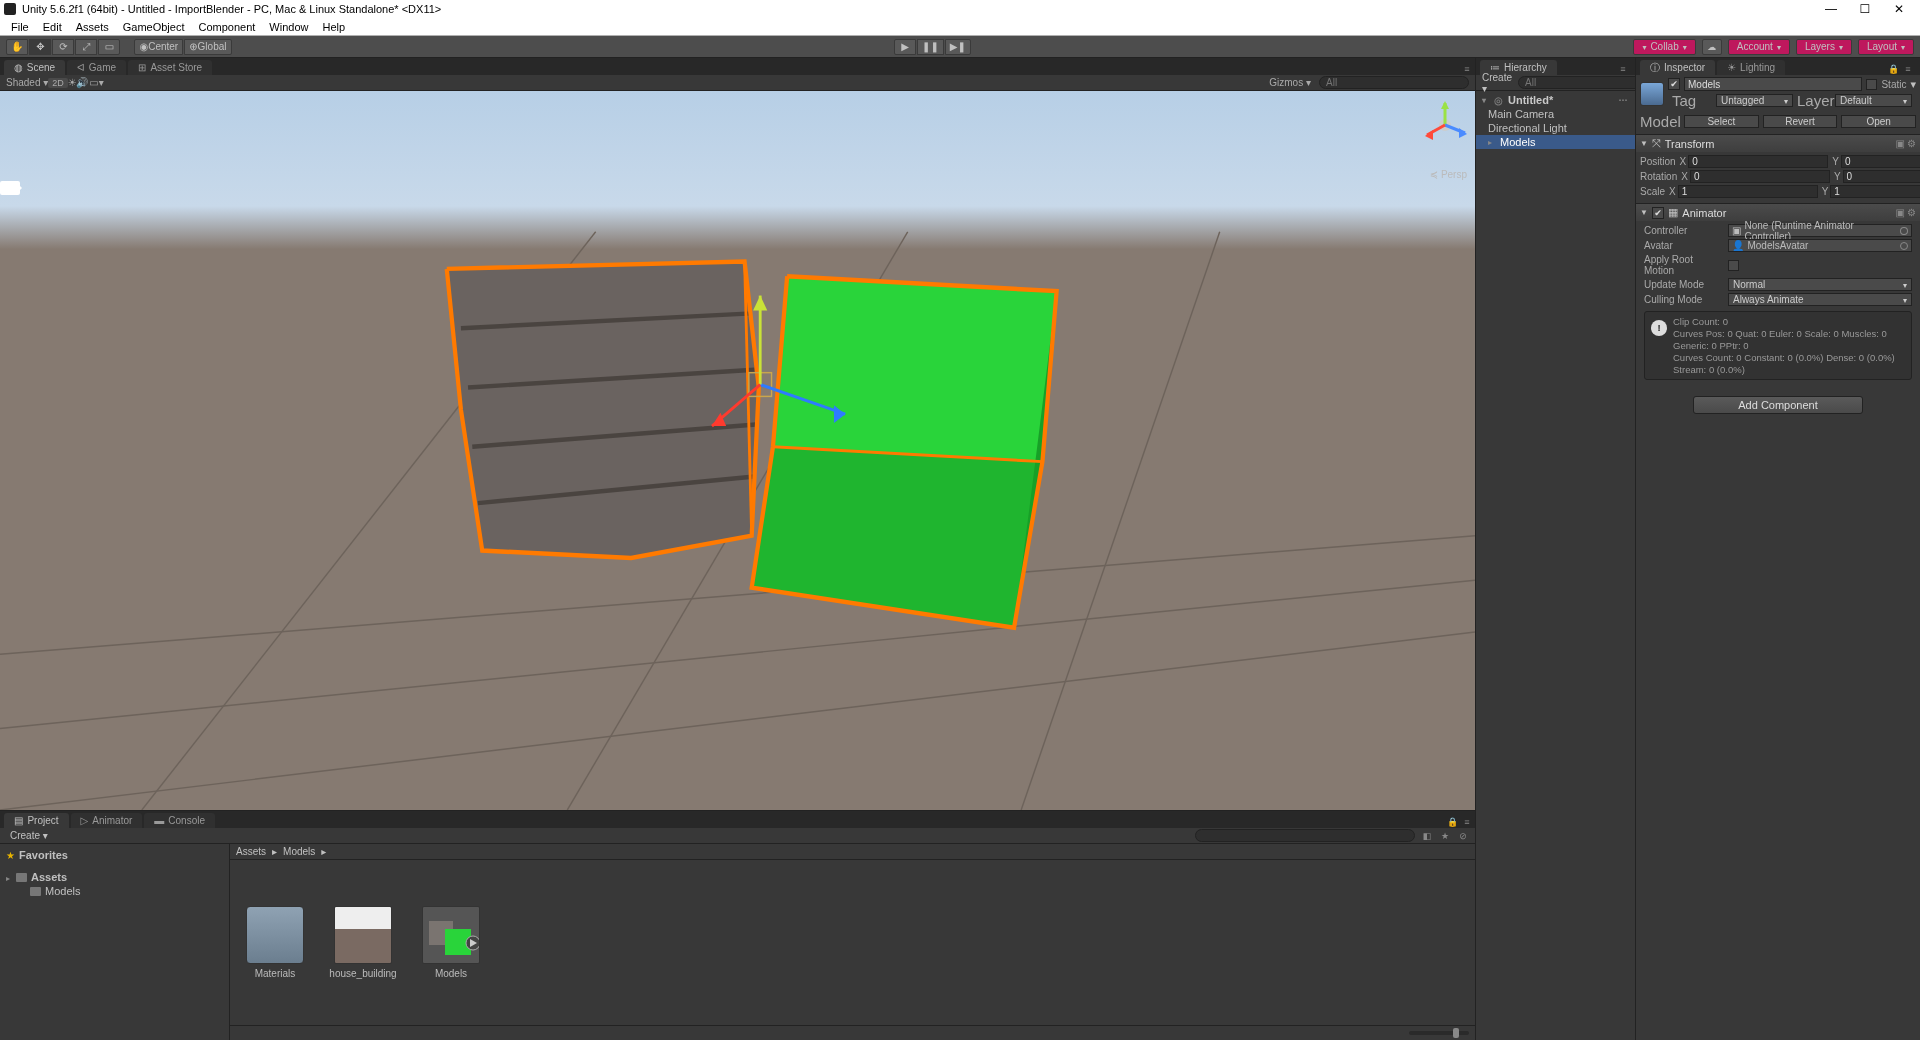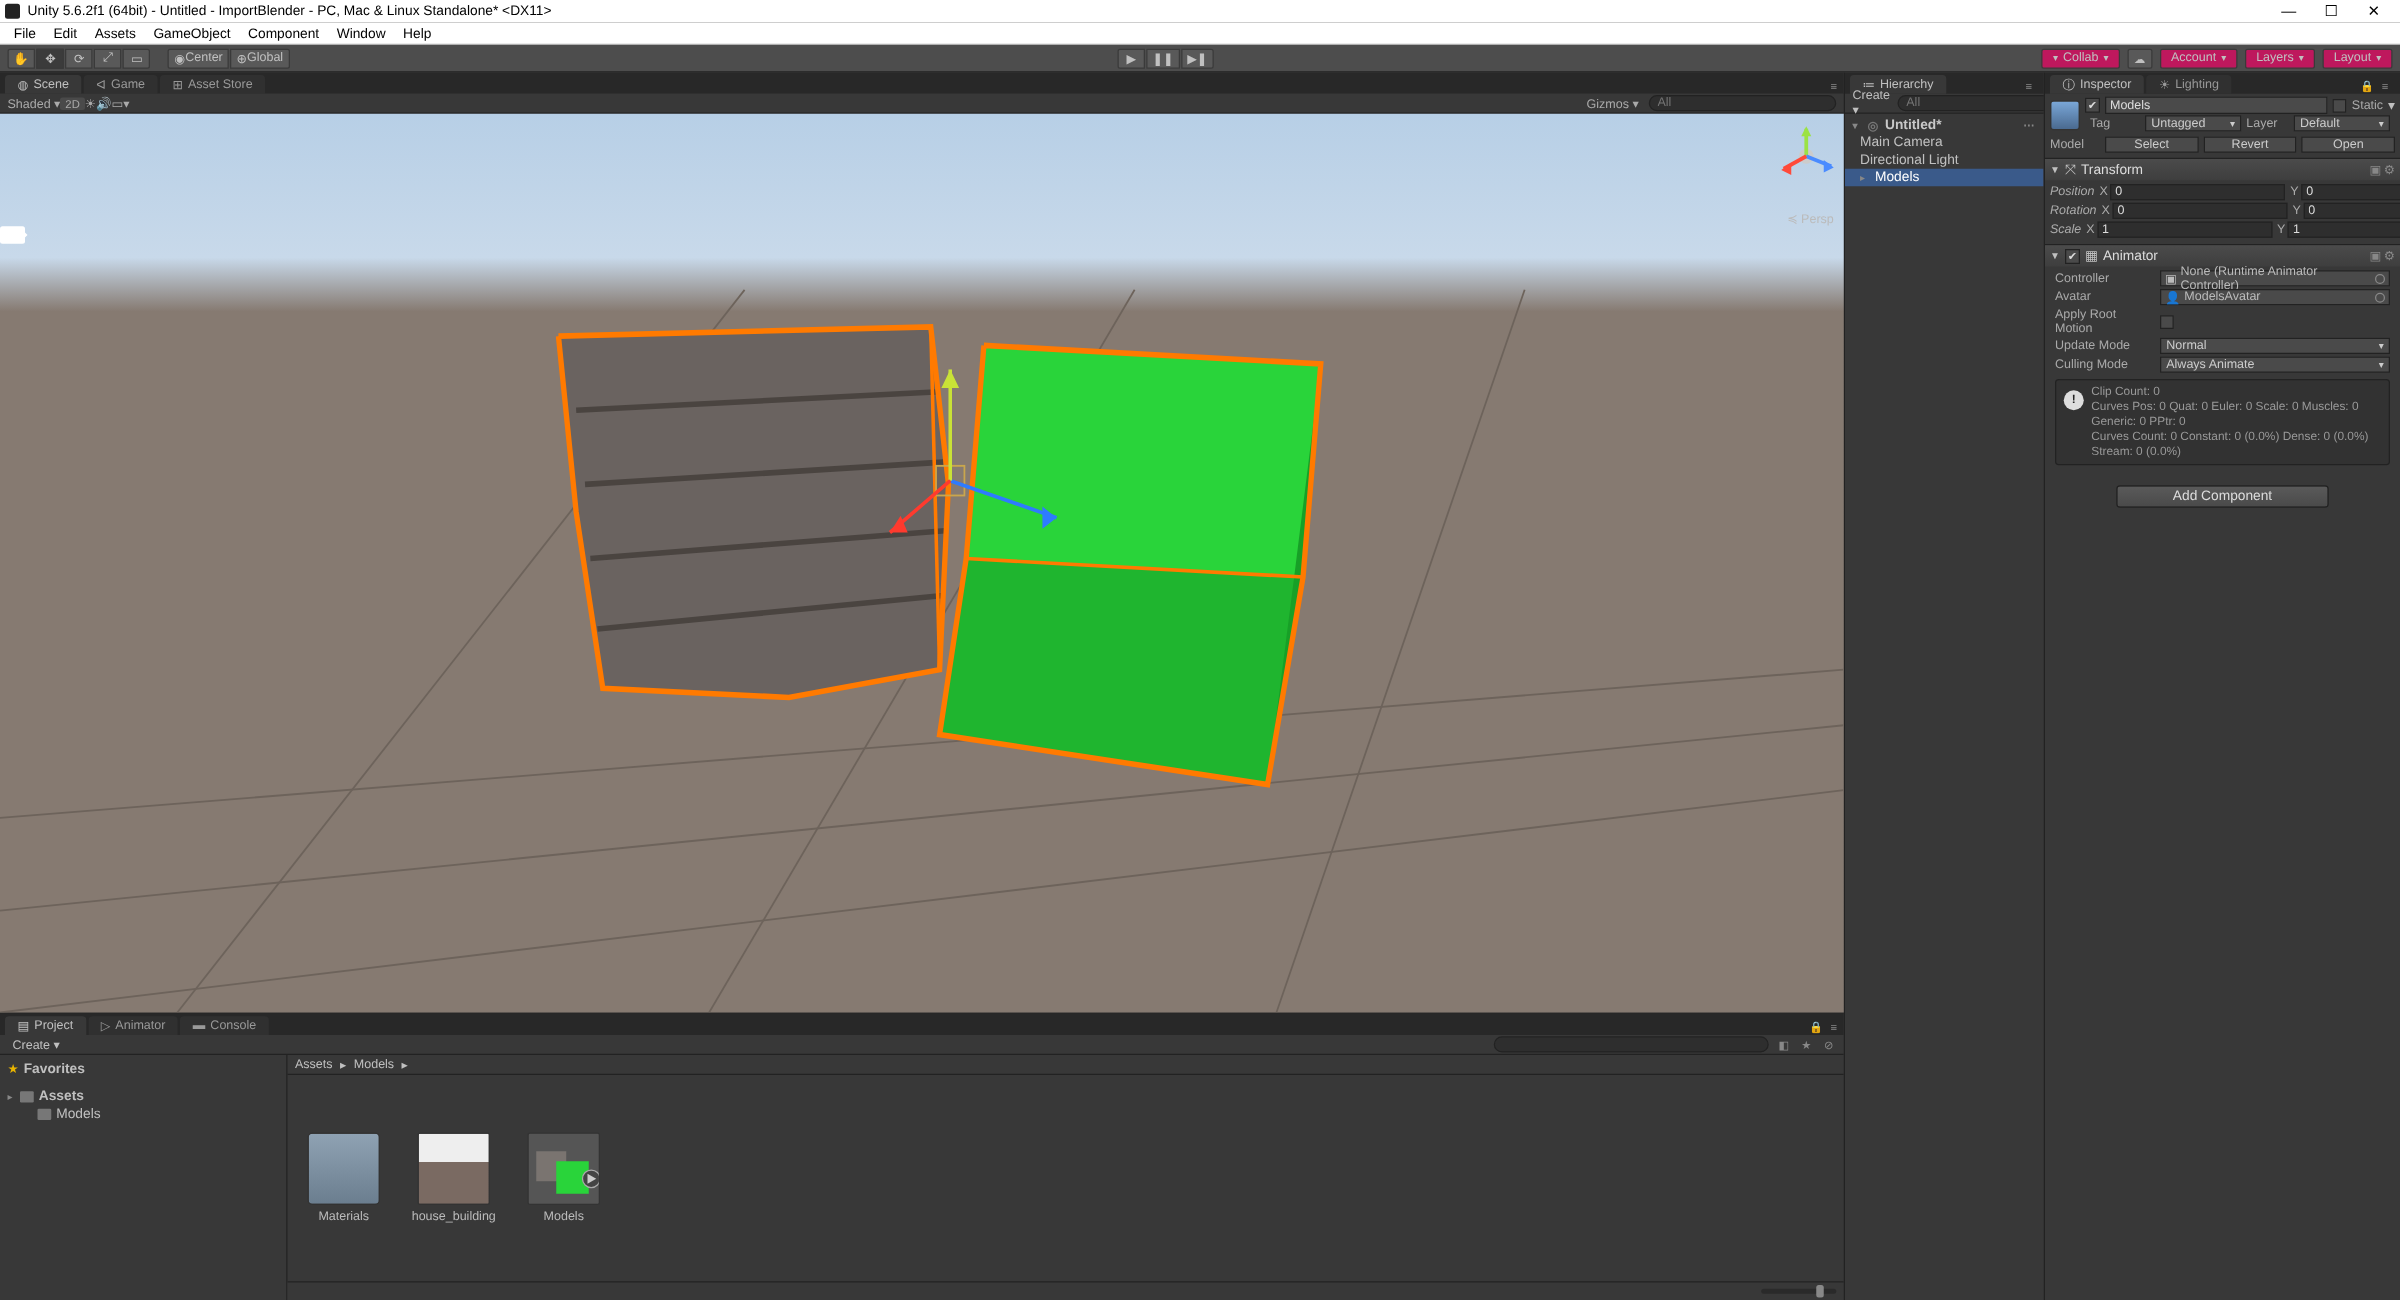--- a/index.html
+++ b/index.html
@@ -91,34 +91,34 @@
 .hier-tree .row.sel { background:#3a5a8a; color:#fff;}
 .cube-ico { width:10px;height:10px; color:#777; font-size:10px;}
 
 
 .insp-body { flex:1; overflow:auto; font-size:11px; padding:0;}
 .insp-header { padding:2px 4px; display:flex; align-items:center; gap:4px;}
 .insp-header .obj-ico { width:24px;height:24px; background:linear-gradient(#7aa7d8,#4a6a90); border-radius:3px; border:1px solid #333;}
 .insp-header .name-row { display:flex; align-items:center; gap:4px; flex:1;}
 .insp-header input.obj-name { flex:1; height:14px; background:#4a4a4a; border:1px solid #222; color:#ddd; padding:0 3px; font-size:10px;}
 .insp-row { display:flex; align-items:center; gap:4px; padding:1px 4px;}
-.insp-row .lbl { width:40px; font-size:10px; color:#aaa;}
+.insp-row .lbl { width:40px; font-size:15px; color:#aaa;}
 .insp-row .wide-lbl { width:80px; font-size:10px; color:#aaa;}
 .drop { flex:1; height:13px; background:#4a4a4a; border:1px solid #222; display:flex; align-items:center; justify-content:space-between; padding:0 4px; font-size:10px; color:#ccc;}
 .drop .caret::after{content:"▾"; font-size:8px;}
 .mini-btn { flex:1; height:13px; background:#4a4a4a; border:1px solid #222; display:flex; align-items:center; justify-content:center; font-size:10px; color:#ccc;}
 
 .component { border-top:1px solid #222; }
 .comp-header { height:17px; background:linear-gradient(#4b4b4b,#3e3e3e); display:flex; align-items:center; padding:0 4px; gap:4px; font-size:11px;}
 .comp-header .tri { font-size:8px;}
 .comp-header .title { font-weight:normal; color:#ddd;}
 .comp-header .right { margin-left:auto; display:flex; gap:2px; font-size:10px; color:#888;}
 .comp-body { padding:2px 4px 4px 4px;}
 .vec-row { display:flex; align-items:center; gap:4px; padding:1px 0;}
-.vec-row .vlbl { width:56px; font-size:10px; color:#aaa;font-style:italic;}
+.vec-row .vlbl { width:56px; font-size:10px; color:#aaa;}
 .axis { display:flex; align-items:center; gap:2px; flex:1; }
 .axis span { font-size:10px; color:#aaa;}
 .axis .val { flex:1; height:13px; background:#2e2e2e; border:1px solid #222; color:#ddd; padding:0 3px; font-size:10px;}
 .obj-field { flex:1; height:13px; background:#4a4a4a; border:1px solid #222; display:flex; align-items:center; padding:0 3px; font-size:10px; color:#bbb; gap:3px;}
 .obj-field .dot{ width:8px;height:8px; border:1px solid #888; border-radius:50%;}
 .cb { width:11px;height:11px; background:#4a4a4a; border:1px solid #222;}
 .info-box { margin:4px; padding:4px 6px; background:#323232; border:1px solid #222; border-radius:3px; display:flex; gap:6px; color:#999; font-size:9.5px; line-height:1.25;}
 .info-box .exclaim { width:16px;height:16px; border-radius:50%; background:#ddd; color:#222; display:flex;align-items:center;justify-content:center; font-weight:bold; flex-shrink:0; margin-top:4px;}
 .add-comp { margin:8px auto; width:170px; height:18px; background:linear-gradient(#5a5a5a,#4a4a4a); border:1px solid #222; border-radius:3px; display:flex; align-items:center; justify-content:center; font-size:11px; color:#ddd;}
 

